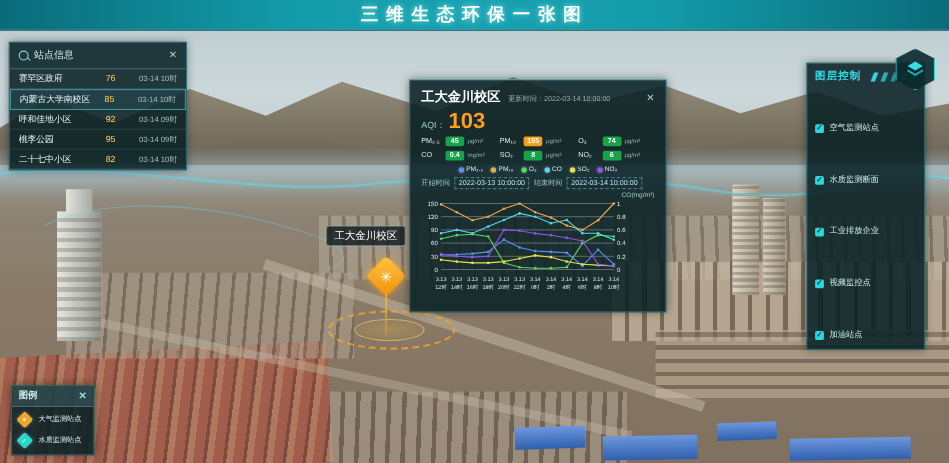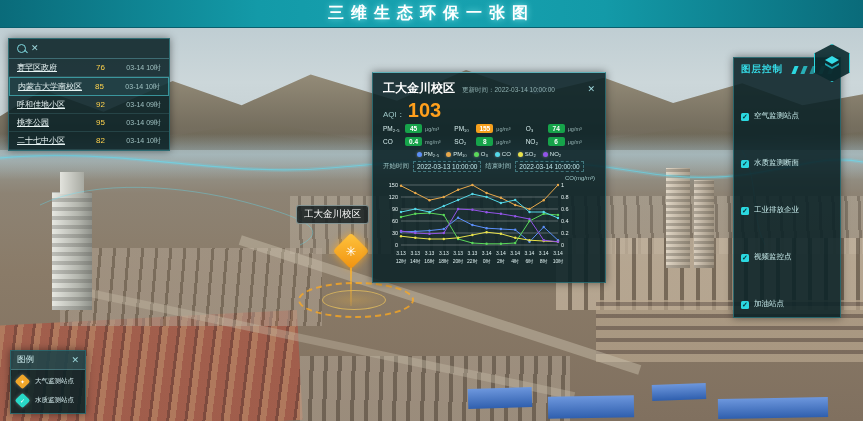--- a/index.html
+++ b/index.html
@@ -62,21 +62,21 @@
        box-shadow:0 0 8px rgba(0,0,0,.45);color:#e6f4f4;z-index:10;}
   .x-btn{color:#9fd8dc;font-size:9px;line-height:9px;cursor:pointer;}
   
   .sp{left:8px;top:38px;width:160px;}
   .sp-head{display:flex;align-items:center;gap:5px;padding:5px 8px;border-bottom:1px solid rgba(120,210,220,.35);}
   .sp-title{font-size:9px;color:#cfeef0;flex:1;}
   .mag{width:7px;height:7px;border:1.3px solid #7fd8de;border-radius:50%;position:relative;}
   .mag::after{content:"";position:absolute;left:6px;top:6px;width:4px;height:1.3px;background:#7fd8de;transform:rotate(45deg);}
   .srow{display:flex;align-items:center;gap:4px;padding:3px 8px;border-bottom:1px solid rgba(120,200,210,.16);cursor:pointer;}
   .srow.sel{border:1px solid rgba(80,220,230,.55);background:rgba(40,90,95,.25);}
-  .sname{flex:1;font-size:8px;color:#e8f4f4;white-space:nowrap;overflow:hidden;text-decoration:underline;}
+  .sname{flex:1;font-size:8px;color:#e8f4f4;white-space:nowrap;overflow:hidden;}
   .sval{width:18px;text-align:right;font-size:8px;color:#ffd34d;}
   .stime{width:52px;text-align:right;font-size:7px;color:#9fc0c0;}
   
   .pp{left:372px;top:72px;width:212px;z-index:11;padding:7px 10px 5px;border-top:1px solid rgba(120,230,240,.7);}
   .pp-head{display:flex;align-items:baseline;gap:7px;}
   .pp-title{font-size:12px;font-weight:bold;color:#fff;}
   .pp-upd{font-size:6.5px;color:#8fb0b0;flex:1;}
   .aqi-row{margin-top:3px;display:flex;align-items:baseline;gap:3px;}
   .aqi-lab{font-size:8px;color:#9fc8c8;}
   .aqi-val{font-size:20px;font-weight:bold;color:#ff9f1c;line-height:20px;}
@@ -104,21 +104,21 @@
         line-height:8px;text-align:center;font-weight:bold;}
   .llab{font-size:7.5px;color:#c8ecec;white-space:nowrap;}
   .hexbtn{position:absolute;left:814px;top:44px;width:34px;height:36px;z-index:11;cursor:pointer;
         background:rgba(10,42,46,.9);
         clip-path:polygon(50% 0,100% 25%,100% 75%,50% 100%,0 75%,0 25%);
         display:flex;align-items:center;justify-content:center;
         box-shadow:0 0 8px rgba(40,220,230,.8);border:1px solid #2bd8e0;}
   
   .gp{left:10px;top:350px;width:74px;padding-bottom:5px;}
   .gp-head{display:flex;align-items:center;padding:3px 6px;background:rgba(70,115,120,.4);
-        border-bottom:1px solid rgba(120,210,220,.3);}
+        border-bottom:1px solid rgba(120,210,220,.3);font-weight:bold;}
   .gp-title{flex:1;font-size:8.5px;color:#cfeef0;}
   .gitem{display:flex;align-items:center;gap:7px;padding:6px 6px 2px;}
   .gdia{width:11px;height:11px;transform:rotate(45deg);border-radius:2px;
         display:flex;align-items:center;justify-content:center;box-shadow:0 0 4px rgba(255,255,255,.3);}
   .gdia span{transform:rotate(-45deg);font-size:6px;color:#fff;}
   .glab{font-size:6.5px;color:#d8eef0;}
   
   .maplabel{position:absolute;left:296px;top:205px;z-index:5;background:rgba(18,28,30,.82);
         border:1px solid rgba(200,225,225,.55);border-radius:3px;padding:2px 7px;
         color:#fff;font-size:9.5px;cursor:pointer;white-space:nowrap;}
@@ -175,20 +175,21 @@
   </div>
 <div class="maplabel">工大金川校区</div>
 
 <div class="banner">
   <div class="ttl">三维生态环保一张图</div>
 </div>
 
 <div class="panel sp">
   <div class="sp-head">
     <span class="mag"></span>
+    <span class="sp-title">站点信息</span>
     <span class="x-btn">✕</span>
   </div>
   <div>
       <div class="srow">
         <span class="sname">赛罕区政府</span>
         <span class="sval">76</span>
         <span class="stime">03-14 10时</span>
       </div>
       <div class="srow sel">
         <span class="sname">内蒙古大学南校区</span>

